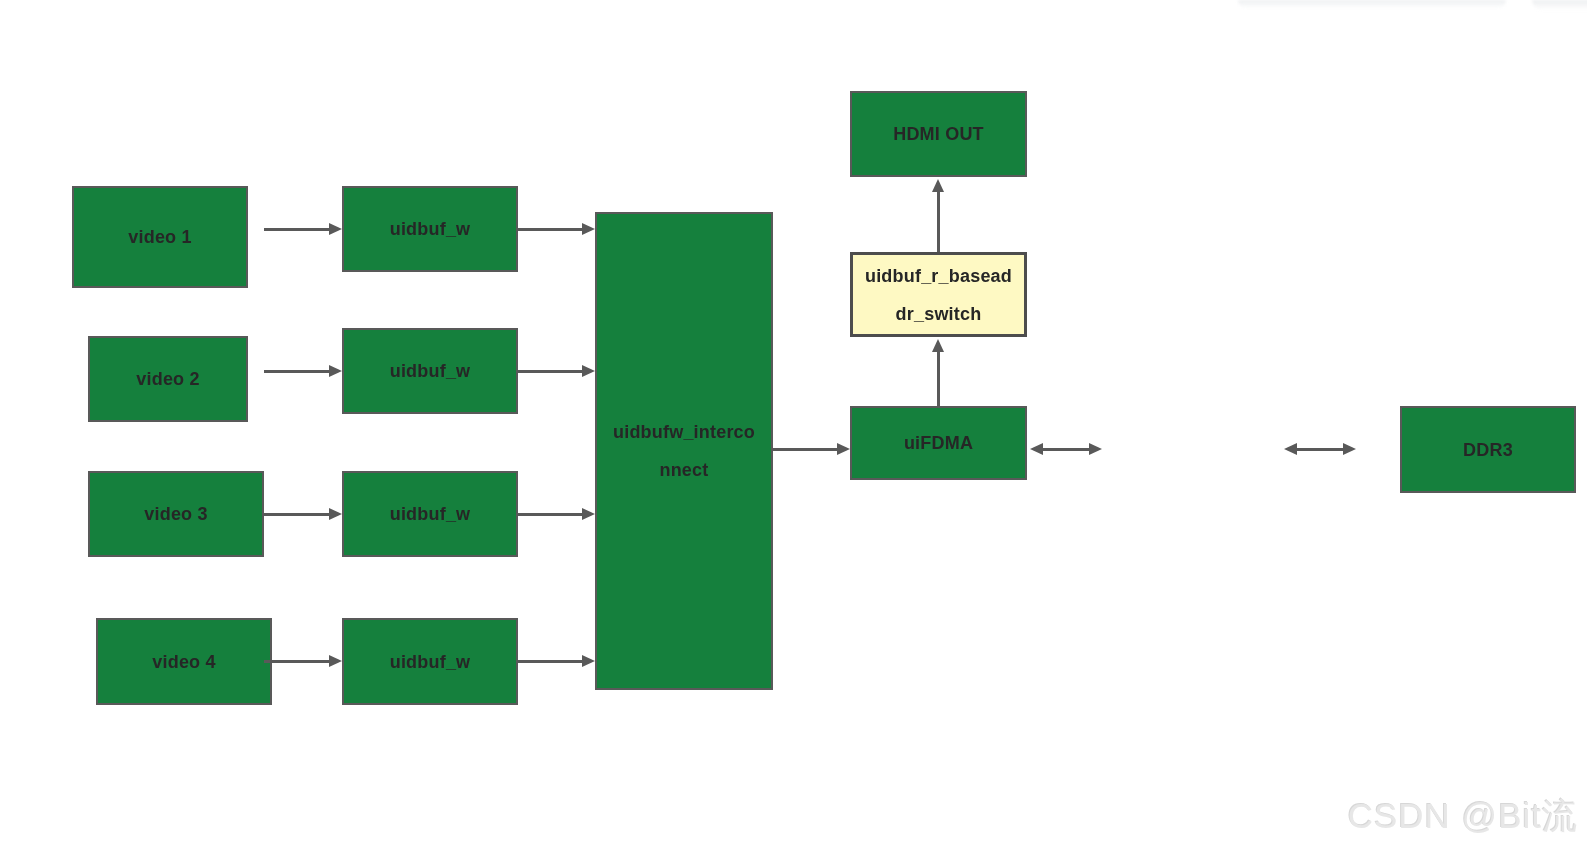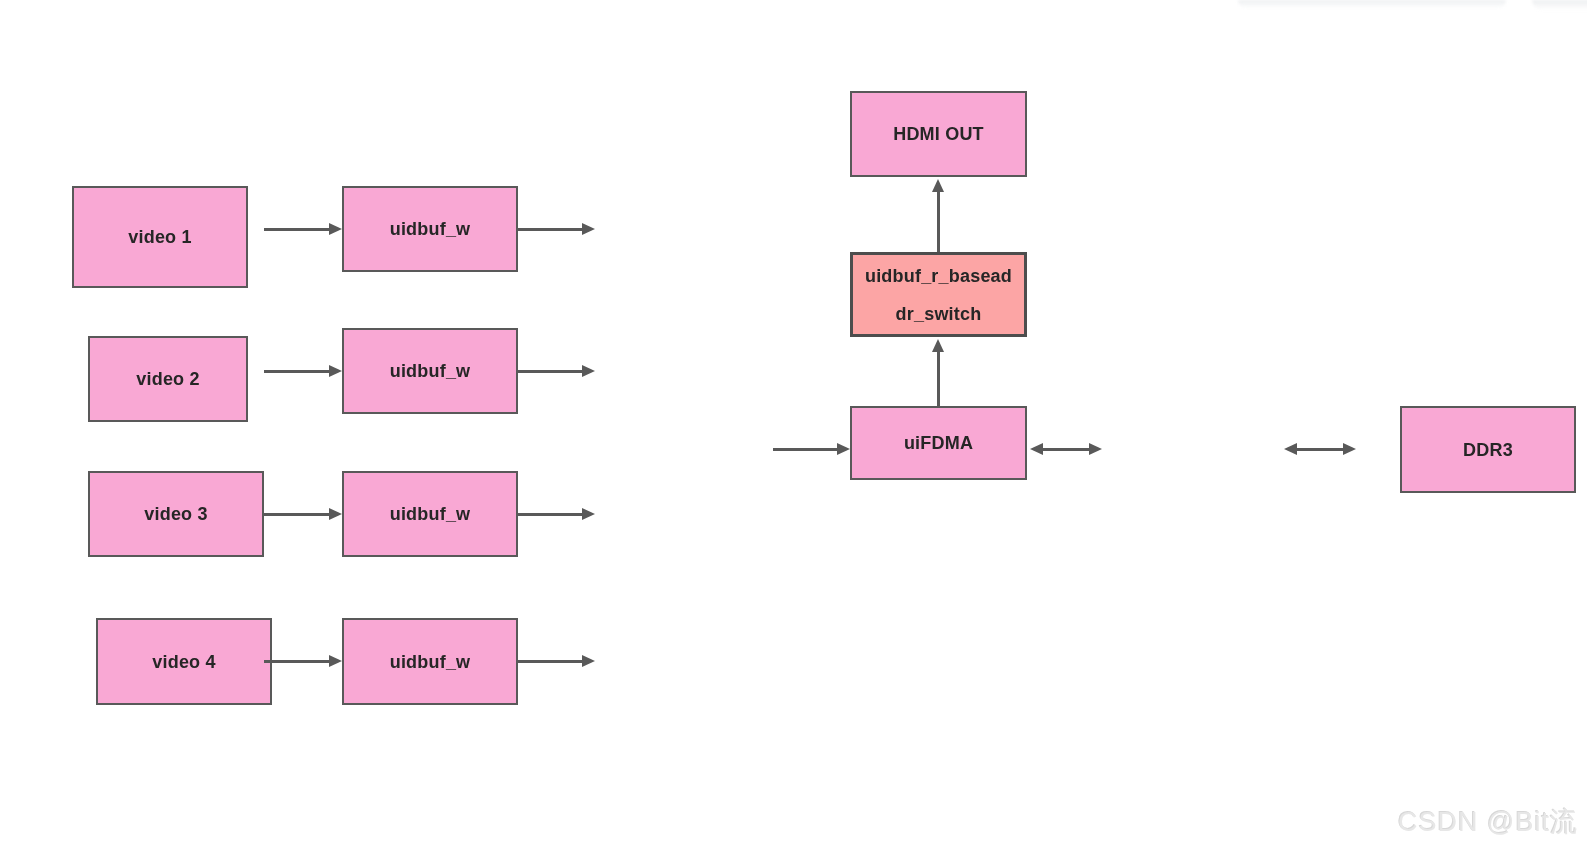--- a/index.html
+++ b/index.html
@@ -1,44 +1,44 @@
 <!DOCTYPE html>
 <html><head>
 <meta charset="utf-8">
 <style>
   html,body{margin:0;padding:0;background:#ffffff;}
   #canvas{
     position:relative;width:1587px;height:850px;background:#ffffff;
     font-family:"Liberation Sans","DejaVu Sans",sans-serif;overflow:hidden;
   }
   .node{
-    position:absolute;box-sizing:border-box;background:#f9a8d4;
+    position:absolute;box-sizing:border-box;background:#15803d;
     border:2px solid #595959;color:#262626;font-weight:bold;font-size:18px;
     display:flex;align-items:center;justify-content:center;text-align:center;
     line-height:38px;letter-spacing:0.2px;
   }
-  .node.highlight{background:#fca5a5;border:3px solid #4d4d4d;}
+  .node.highlight{background:#fef9c3;border:3px solid #4d4d4d;}
   
   .harrow{position:absolute;height:12px;}
   .harrow .shaft{position:absolute;top:4.5px;height:3px;background:#595959;left:0;right:11px;}
   .harrow.dbl .shaft{left:11px;right:11px;}
   .harrow .head-r{position:absolute;right:0;top:0;width:0;height:0;
     border-top:6px solid transparent;border-bottom:6px solid transparent;border-left:13px solid #595959;}
   .harrow .head-l{position:absolute;left:0;top:0;width:0;height:0;
     border-top:6px solid transparent;border-bottom:6px solid transparent;border-right:13px solid #595959;}
   
   .varrow{position:absolute;width:12px;}
   .varrow .shaft{position:absolute;left:4.5px;width:3px;background:#595959;top:11px;bottom:0;}
   .varrow .head-u{position:absolute;top:0;left:0;width:0;height:0;
     border-left:6px solid transparent;border-right:6px solid transparent;border-bottom:13px solid #595959;}
   .smudge{position:absolute;top:0;background:linear-gradient(to bottom,#eceef0,rgba(255,255,255,0));filter:blur(1.5px);}
   #smudge-main{left:1238px;width:268px;height:8px;border-radius:0 0 10px 10px;}
   #smudge-corner{left:1532px;width:60px;height:10px;border-radius:0 0 0 10px;}
   #watermark{
-    position:absolute;right:9px;bottom:10px;font-size:27px;letter-spacing:1px;
+    position:absolute;right:9px;bottom:10px;font-size:35px;letter-spacing:1px;
     color:#e7e7e7;text-shadow:-1px -1px 0 #d7d7d7,1px 1px 0 #ffffff;font-weight:normal;
   }
 </style>
 </head>
 <body>
 
 <div id="canvas">
 
   <div id="smudge-main" class="smudge"></div>
   <div id="smudge-corner" class="smudge"></div>
@@ -46,20 +46,23 @@
   <div class="node" style="left:72px;top:186px;width:176px;height:102px;">video 1</div>
   <div class="node" style="left:88px;top:336px;width:160px;height:86px;">video 2</div>
   <div class="node" style="left:88px;top:471px;width:176px;height:86px;">video 3</div>
   <div class="node" style="left:96px;top:618px;width:176px;height:87px;">video 4</div>
 
   <div class="node" style="left:342px;top:186px;width:176px;height:86px;">uidbuf_w</div>
   <div class="node" style="left:342px;top:328px;width:176px;height:86px;">uidbuf_w</div>
   <div class="node" style="left:342px;top:471px;width:176px;height:86px;">uidbuf_w</div>
   <div class="node" style="left:342px;top:618px;width:176px;height:87px;">uidbuf_w</div>
 
+  <div class="node" style="left:595px;top:212px;width:178px;height:478px;">
+      <span>uidbufw_interco<br>nnect</span>
+    </div>
 
   <div class="node" style="left:850px;top:91px;width:177px;height:86px;">HDMI OUT</div>
   <div class="node highlight" style="left:850px;top:252px;width:177px;height:85px;">
       <span>uidbuf_r_basead<br>dr_switch</span>
     </div>
   <div class="node" style="left:850px;top:406px;width:177px;height:74px;">uiFDMA</div>
 
   <div class="node" style="left:1400px;top:406px;width:176px;height:87px;">DDR3</div>
 
   <div class="harrow" style="left:264px;top:223px;width:78px;">

